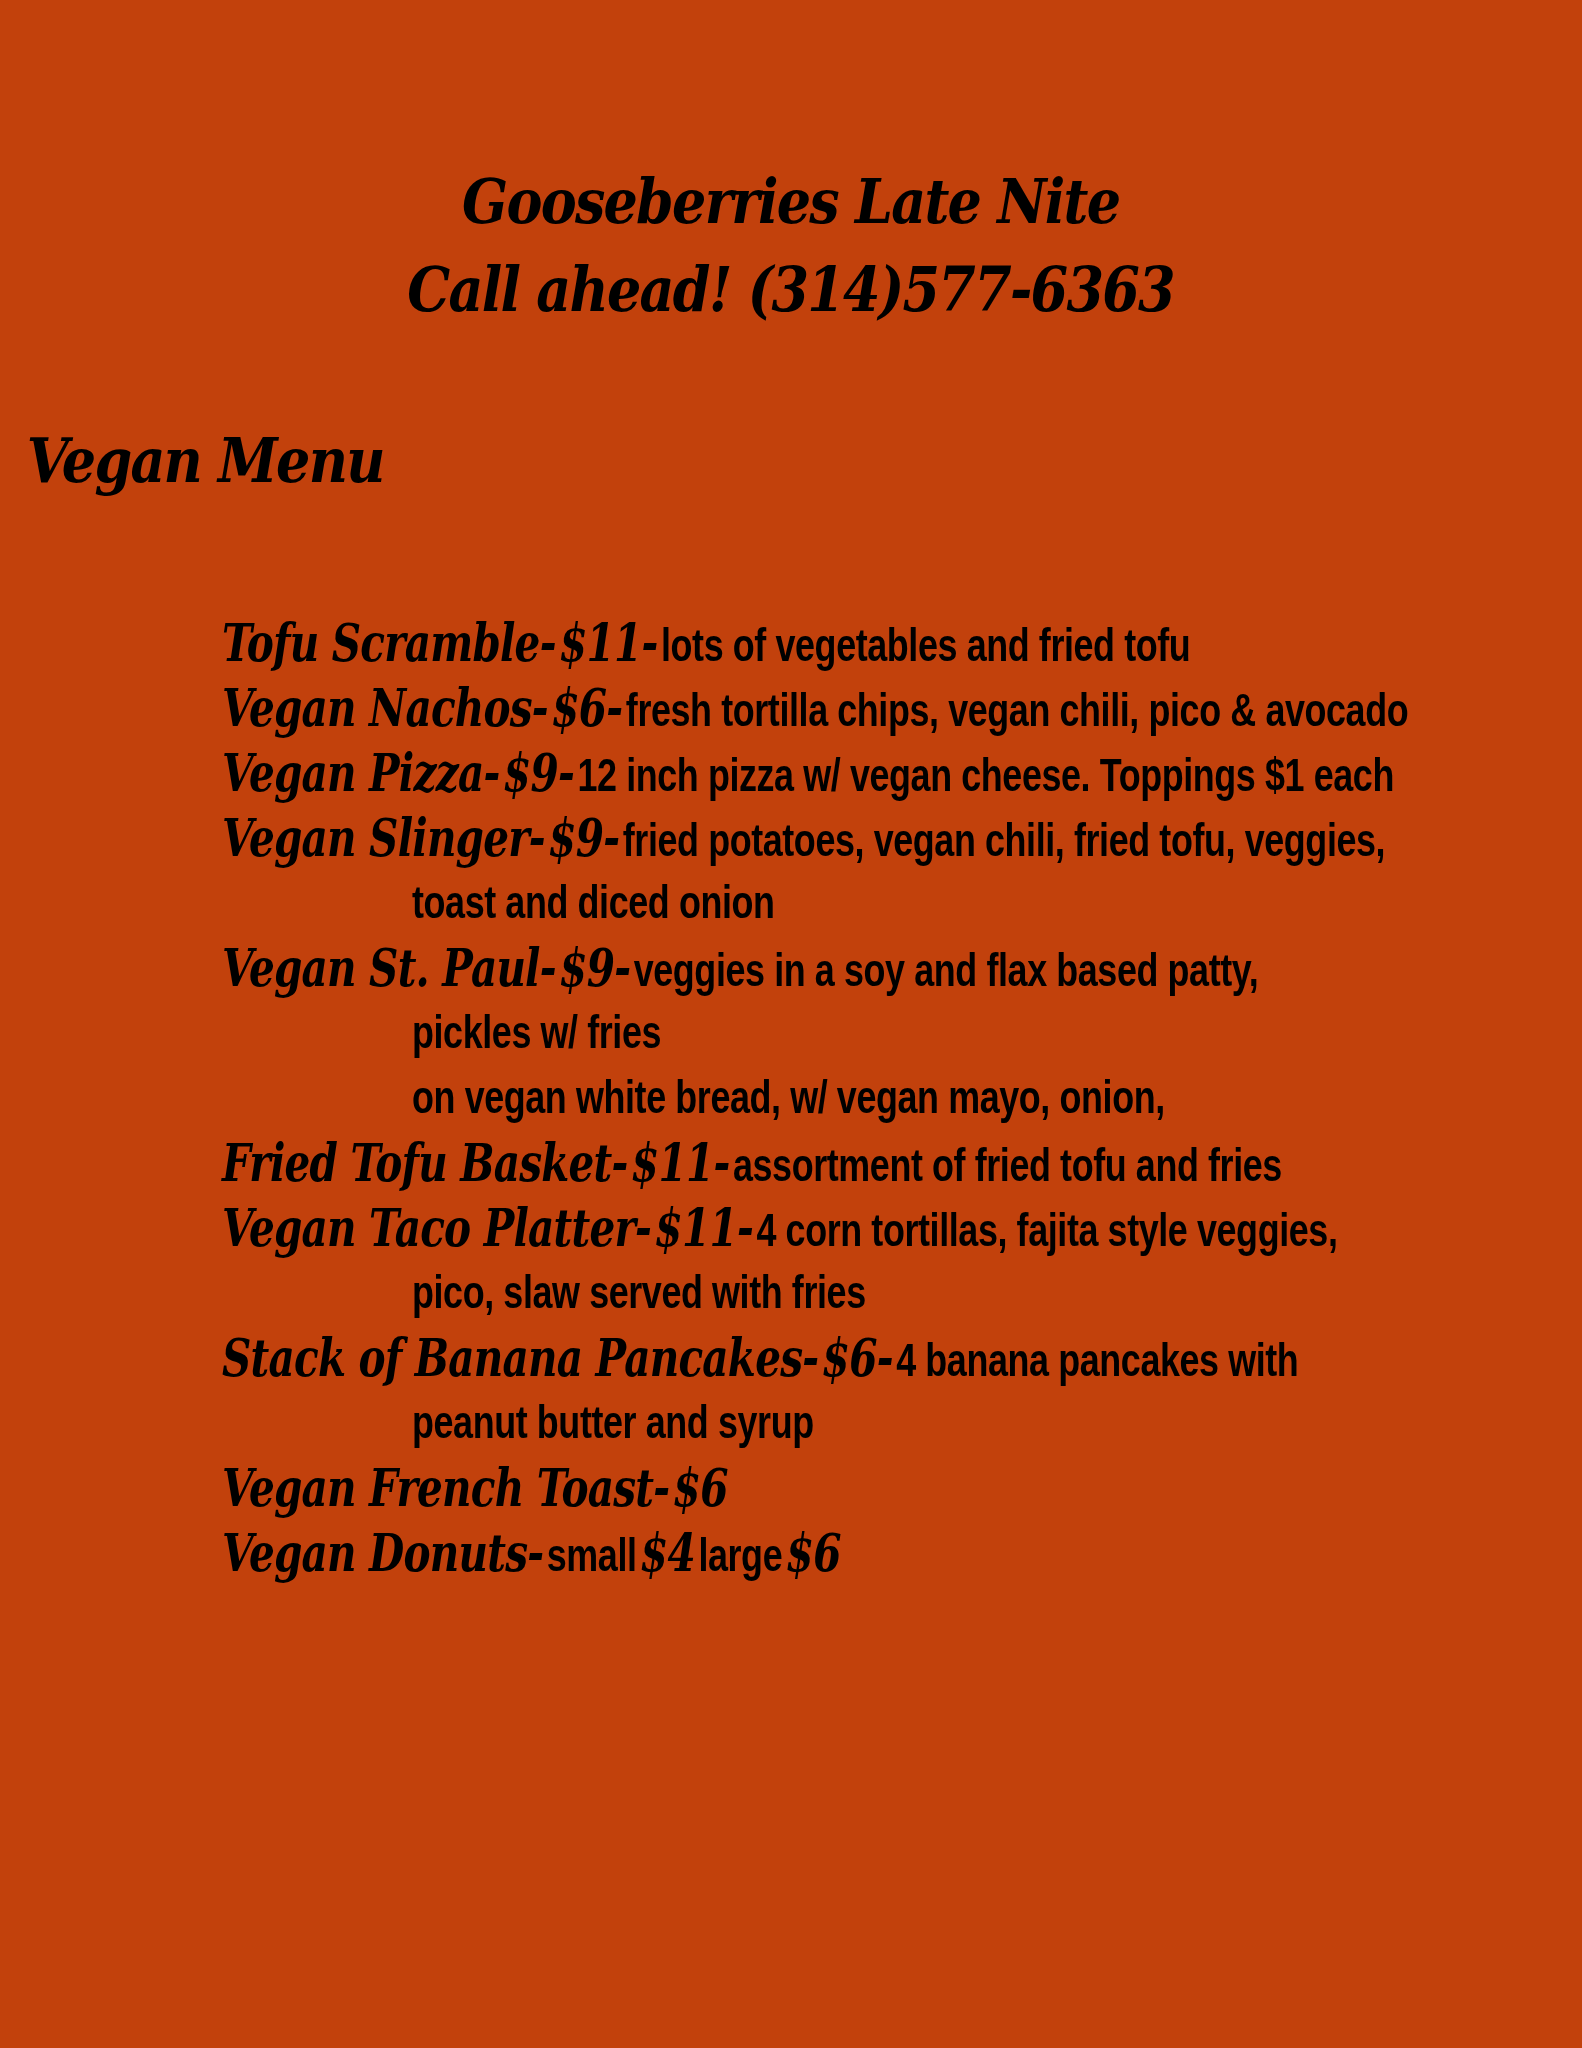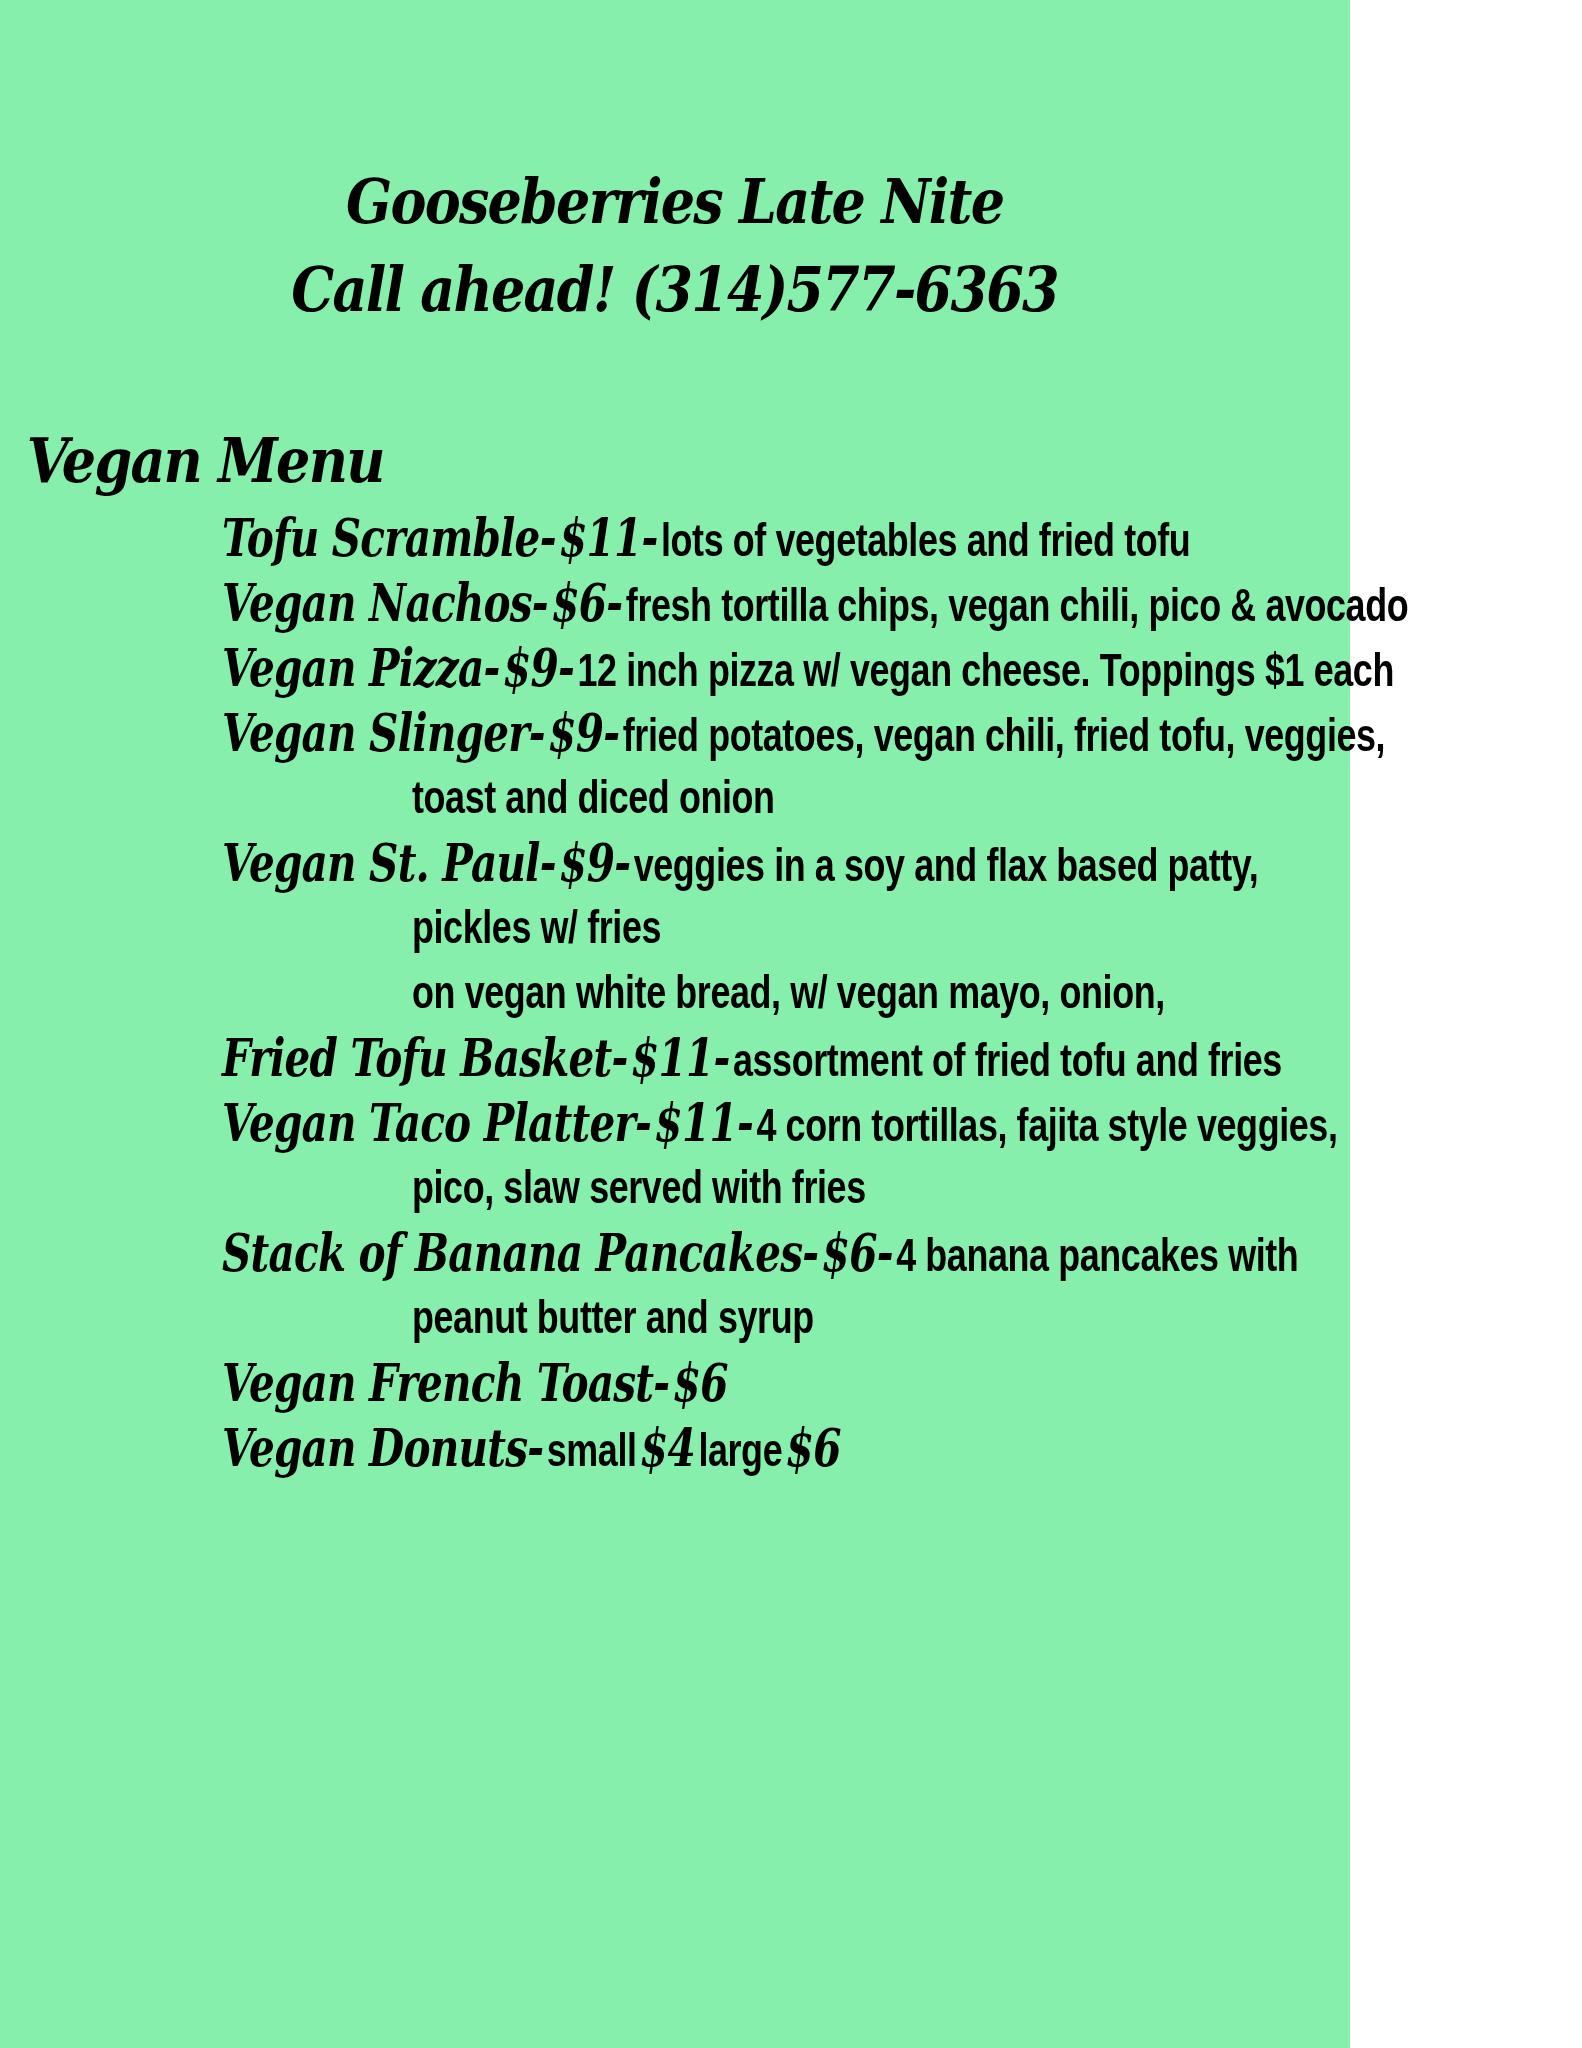--- a/index.html
+++ b/index.html
@@ -9,23 +9,23 @@
   }
   body {
     width: 1582px;
     height: 2048px;
     overflow: hidden;
     color: #000000;
     font-family: "Liberation Sans", sans-serif;
   }
   .page {
     position: relative;
-    width: 1350px;
+    width: 1582px;
     height: 2048px;
-    background: #86efac;
+    background: #c2410c;
   }
   
   .header {
     padding-top: 158px;
     text-align: center;
   }
   .hline {
     height: 88px;
     line-height: 88px;
     white-space: nowrap;
@@ -53,20 +53,21 @@
     transform: scaleX(0.87);
     transform-origin: 50% 50%;
     font-family: "DejaVu Serif", serif;
     font-style: italic;
     font-weight: bold;
     font-size: 62px;
     letter-spacing: -2px;
   }
   
   .menu {
+    margin-top: 105px;
   }
   .mline {
     height: 65px;
     line-height: 65px;
     padding-left: 222px;
     white-space: nowrap;
   }
   .mline.cont {
     padding-left: 412px;
   }

